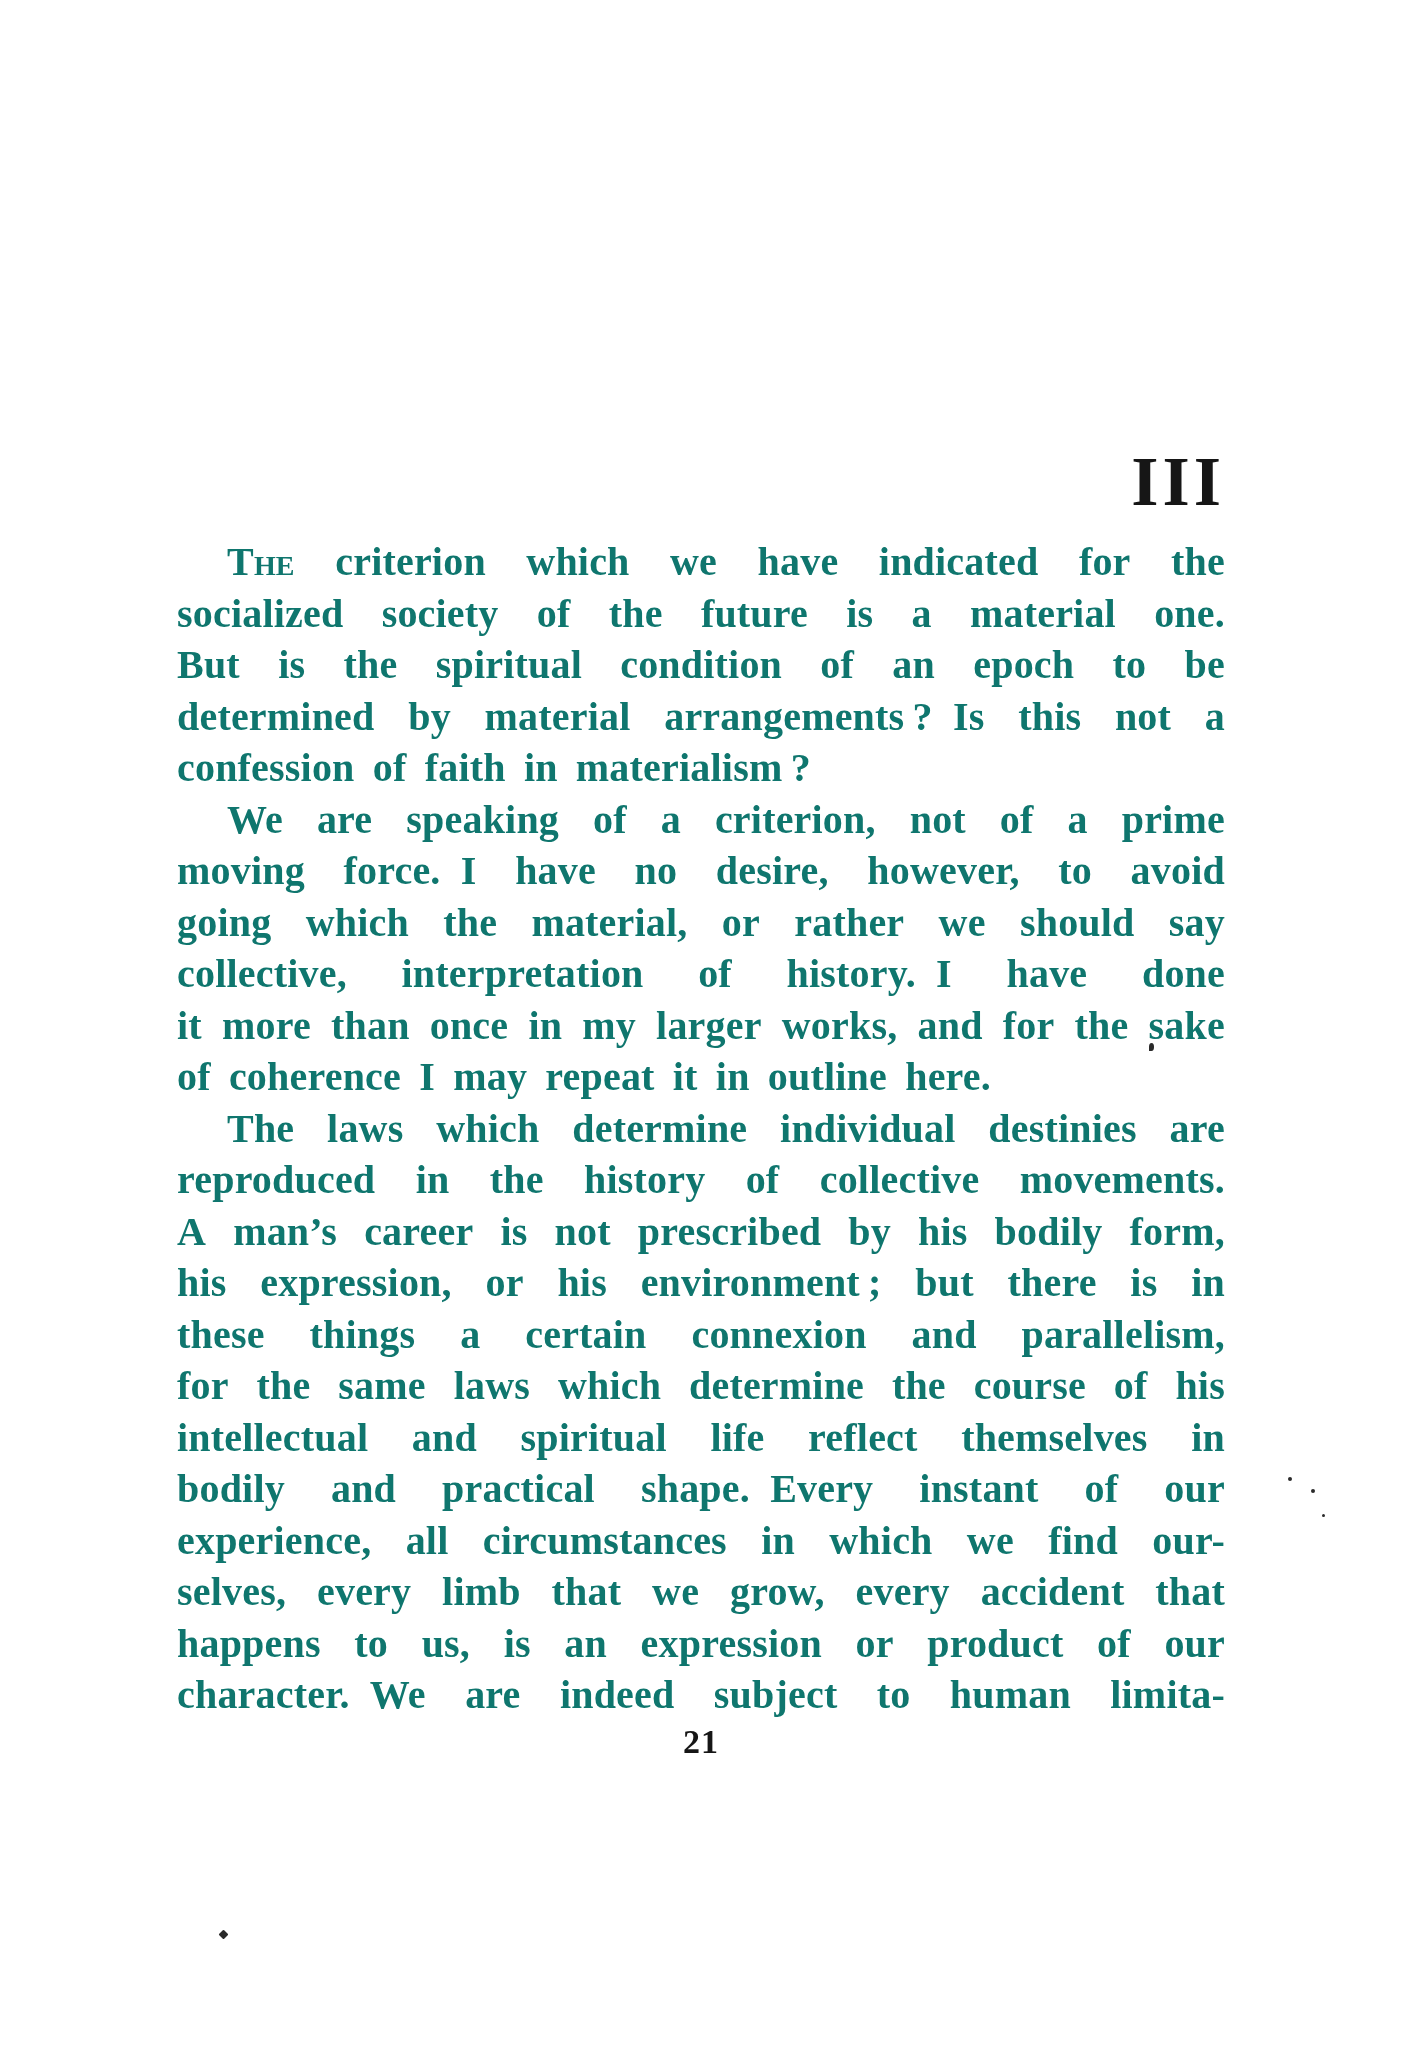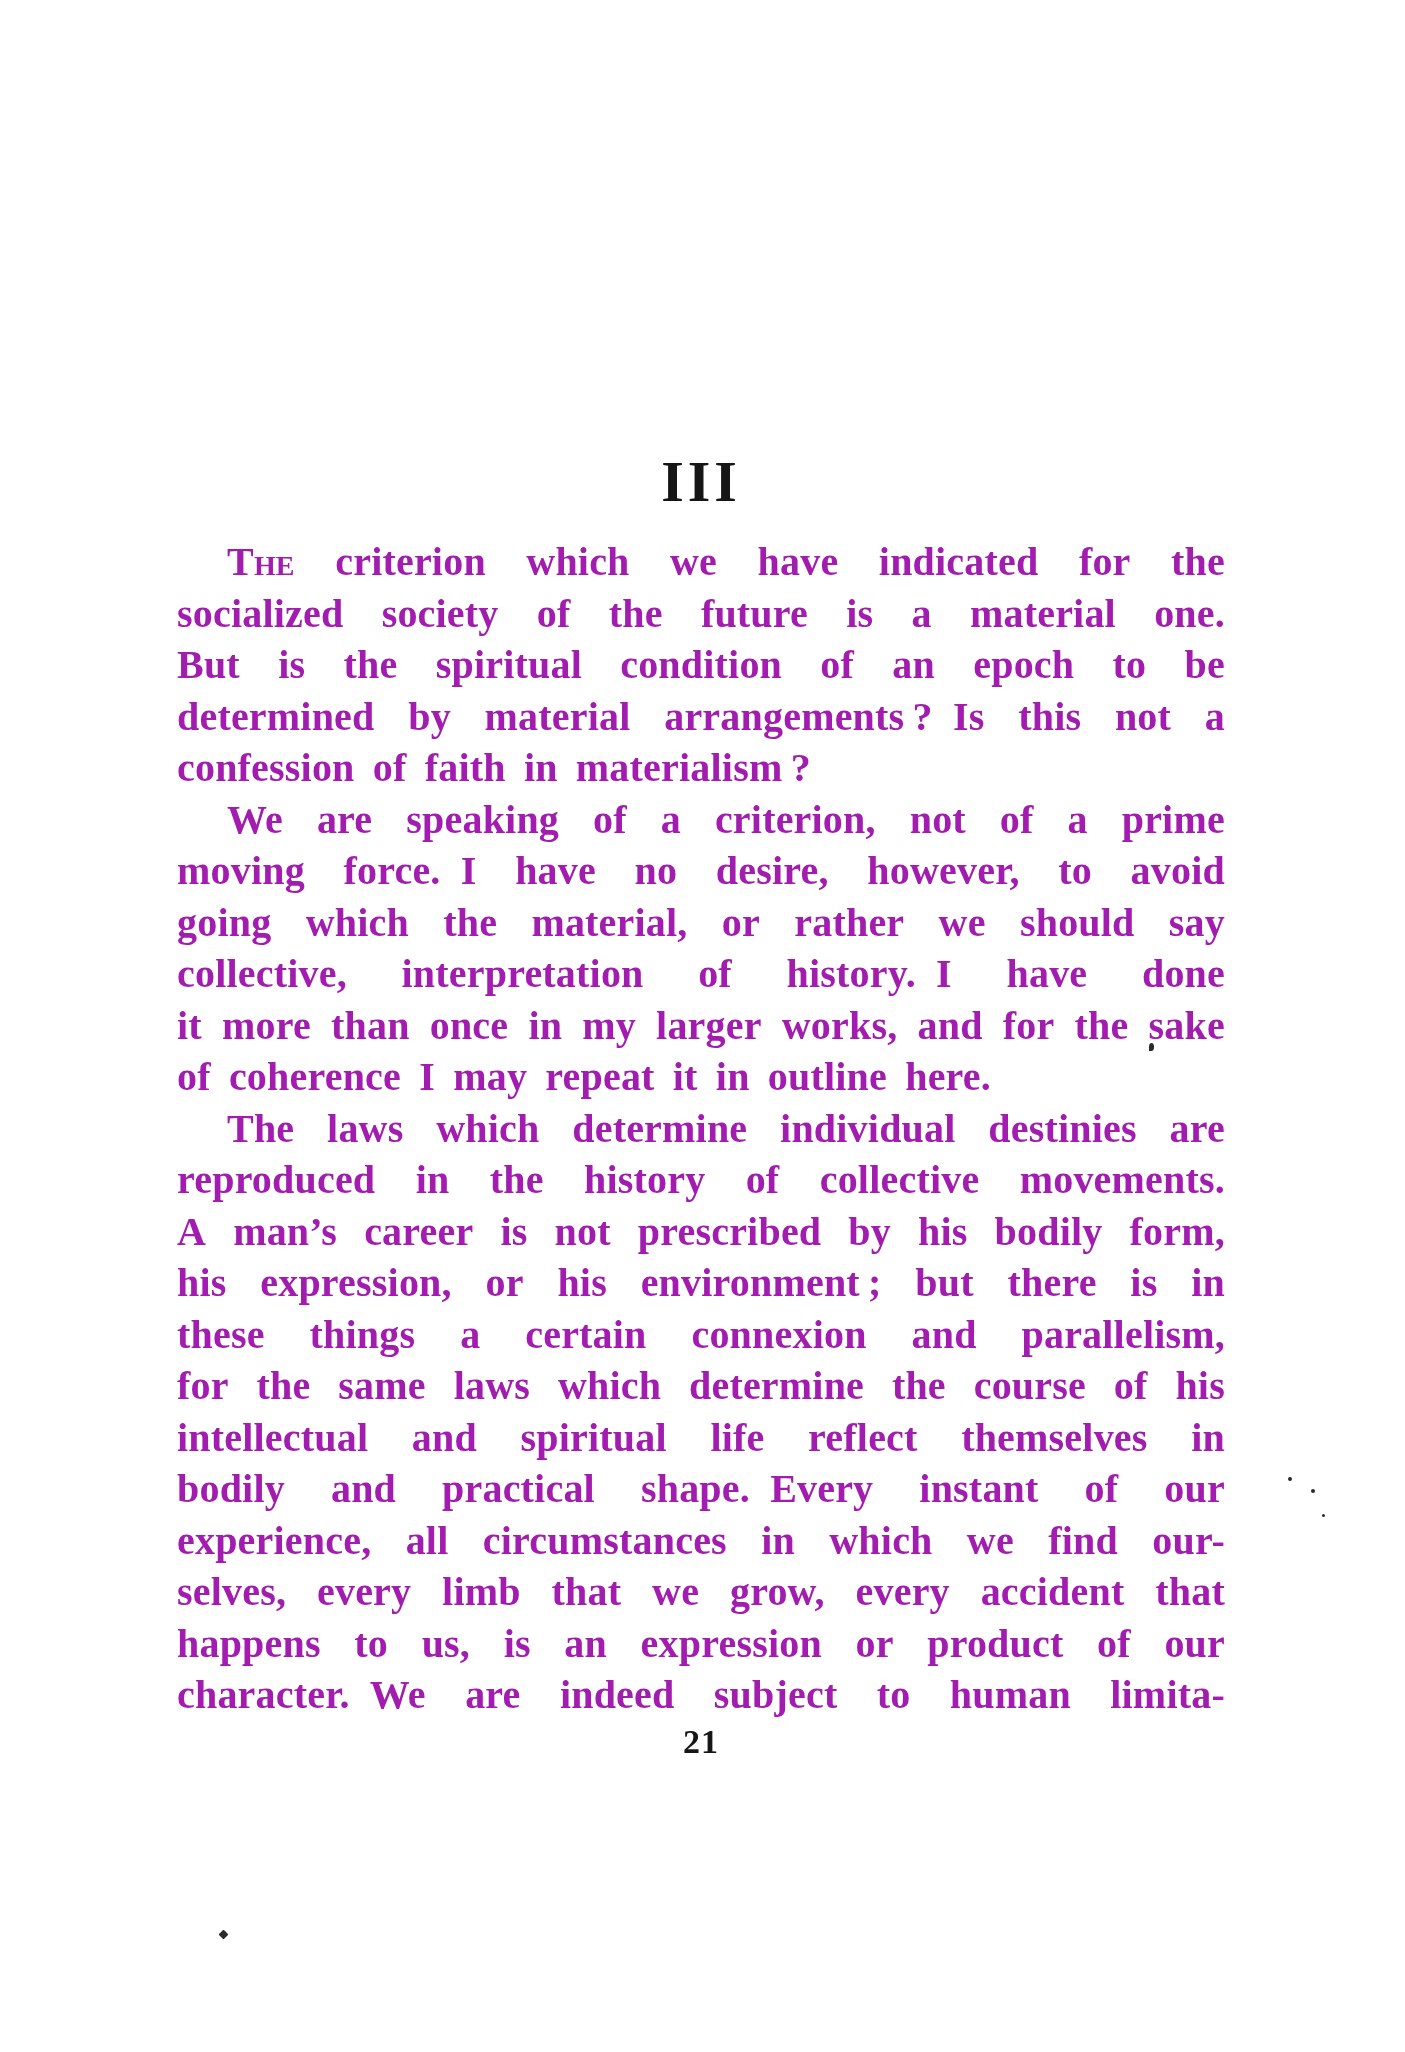--- a/index.html
+++ b/index.html
@@ -13,35 +13,35 @@
     height: 2052px;
     background: #ffffff;
     overflow: hidden;
     font-family: "Liberation Serif", "DejaVu Serif", serif;
   }
   .chapter-heading {
     position: absolute;
     left: 177px;
     top: 452px;
     width: 1048px;
-    text-align: center;
-    font-size: 58px;
+    text-align: right;
+    font-size: 70px;
     font-weight: bold;
     letter-spacing: 4px;
     line-height: 60px;
     color: #161616;
   }
   .body-text {
     position: absolute;
     left: 177px;
     top: 536px;
     width: 1048px;
     font-size: 40px;
     font-weight: bold;
-    color: #a21caf;
+    color: #0f766e;
     letter-spacing: 0.2px;
   }
   .text-line {
     line-height: 51.5px;
     height: 51.5px;
     white-space: nowrap;
     word-spacing: 0.2em;
   }
   .text-line.justify {
     display: flex;

